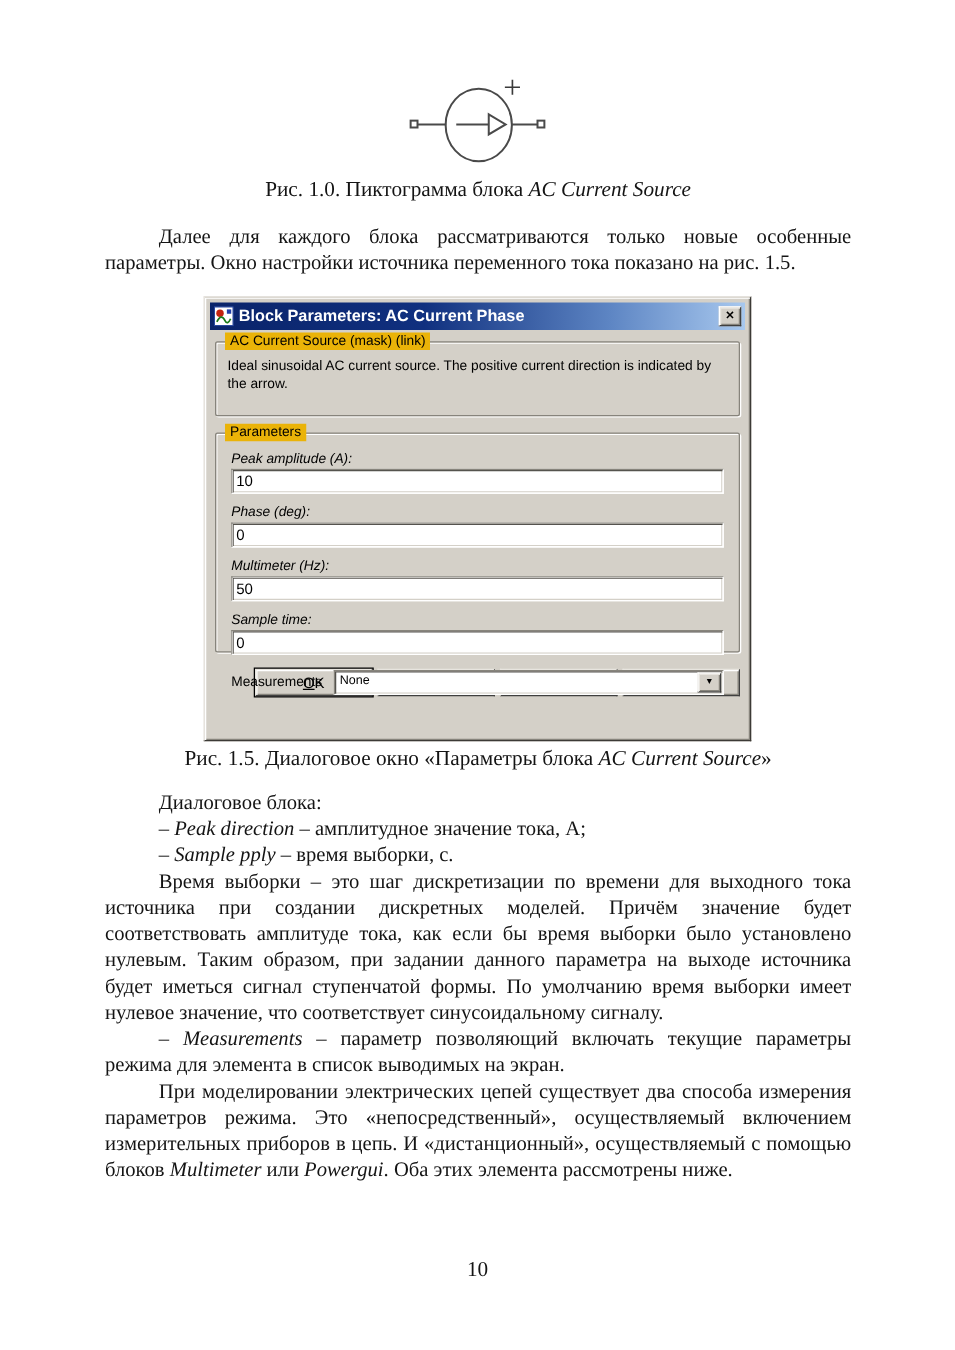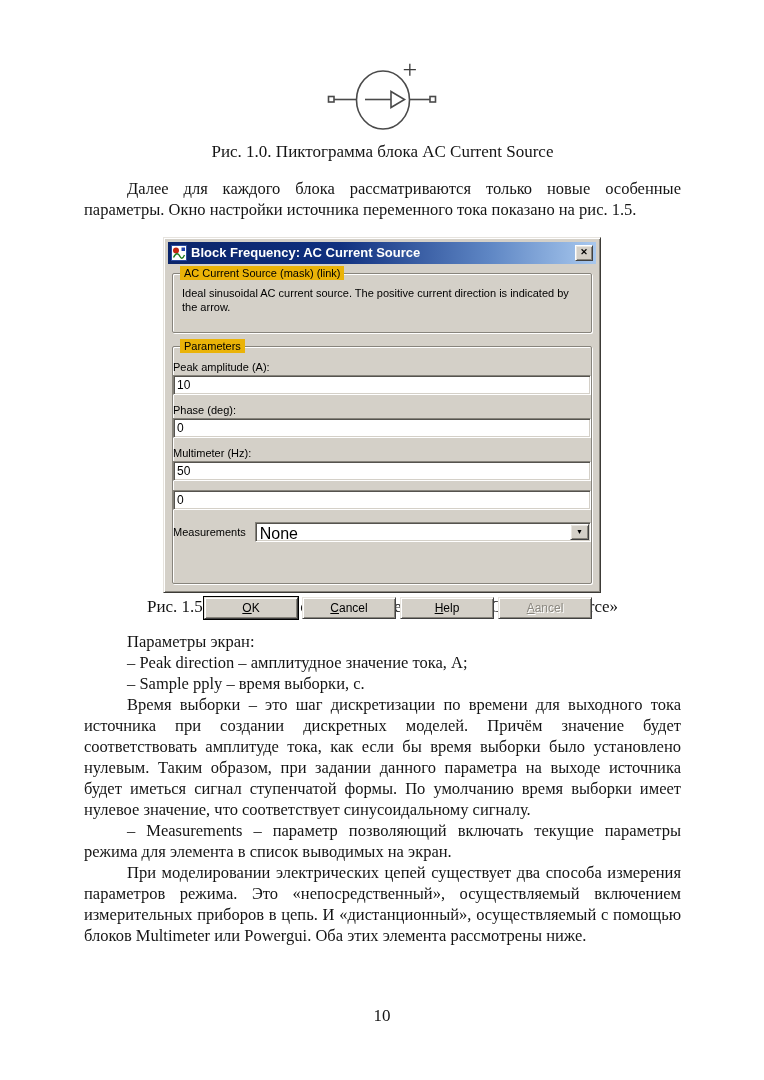--- a/index.html
+++ b/index.html
@@ -11,21 +11,21 @@
 
   
   .figure { margin-top:64px; display:flex; justify-content:center; }
   .fig-wrap { position:relative; width:112px; height:70px; }
   .plus {
     position:absolute; left:76px; top:-9px; font-size:26px; font-weight:400;
     color:#3a3a3a; font-family:"Liberation Serif", serif;
   }
 
   .caption { text-align:center; font-size:17px; margin-top:8px; }
-  .italic { }
+  .italic { font-style:italic; }
 
   .para { font-size:16.5px; line-height:21px; text-align:justify; text-indent:43px; }
   .p-intro { margin-top:16px; }
 
   
   .dialog-outer { margin:8px 0 0 79px; }
   .dialog {
     width:438px; height:356px; box-sizing:border-box;
     background:#d4d0c8; padding:3px;
     border:1px solid; border-color:#e6e3de #3c3a36 #3c3a36 #e6e3de;
@@ -54,40 +54,40 @@
     border:1px solid #87847c; border-radius:2px;
     box-shadow: inset 1px 1px 0 #fff, 1px 1px 0 #fff;
   }
   .group-title {
     position:absolute; top:-8px; left:7px; background:#eab308;
     padding:0 4px; font-size:11px; line-height:14px;
   }
   .mask-group { margin-top:9px; height:60px; box-sizing:border-box; padding:12px 9px 0; }
   .mask-desc { font-size:11px; line-height:14px; }
 
-  .params-group { margin-top:13px; height:238px; box-sizing:border-box; padding:0 0; }
+  .params-group { margin-top:13px; height:176px; box-sizing:border-box; padding:0 12px; }
   .field-row { margin-top:9px; }
   .field-row.first { margin-top:14px; }
-  .field-label { display:block; font-size:11px; margin-bottom:2px; }
+  .field-label { display:block; font-size:11px; margin-bottom:2px;font-style:italic; }
   .win-input {
     display:block; width:100%; height:20px; box-sizing:border-box;
     background:#fff; font-family:"Liberation Sans", sans-serif; font-size:12px;
     padding:1px 3px; margin:0;
     border:1px solid #87847c; border-right-color:#fff; border-bottom-color:#fff;
     box-shadow: inset 1px 1px 0 #55534e, inset -1px -1px 0 #d4d0c8;
     outline:none;
   }
   .meas-row { display:flex; align-items:center; margin-top:12px; }
   .meas-label { font-size:11px; margin-right:9px; white-space:nowrap; }
   .combo {
     flex:1; height:20px; box-sizing:border-box; background:#fff; display:flex;
     border:1px solid #87847c; border-right-color:#fff; border-bottom-color:#fff;
     box-shadow: inset 1px 1px 0 #55534e, inset -1px -1px 0 #d4d0c8;
   }
-  .combo-text { flex:1; font-size:16px; padding:2px 0 0 4px; }
+  .combo-text { flex:1; font-size:10px; padding:2px 0 0 4px; }
   .combo-btn {
     width:17px; margin:1px; background:#d4d0c8;
     border:1px solid; border-color:#fff #404040 #404040 #fff;
     box-shadow: inset 1px 1px 0 #e8e5df, inset -1px -1px 0 #87847c;
     display:flex; align-items:center; justify-content:center;
     font-size:7px; color:#000;
   }
   .btn-row { display:flex; justify-content:flex-end; gap:4px; margin:13px 5px 0; }
   .win-btn {
     width:94px; height:22px; box-sizing:border-box; background:#d4d0c8;
@@ -137,21 +137,21 @@
     <div class="dialog-outer">
       <div class="dialog">
 
         <div class="titlebar">
           <svg class="title-icon" viewBox="0 0 16 16">
             <rect x="0.5" y="0.5" width="15" height="15" fill="#ffffff" stroke="#2a4aa0"></rect>
             <circle cx="5" cy="5.5" r="3" fill="#c22410"></circle>
             <path d="M2.5 12.5 q3.5 -7 6.5 -1 q2 4 4.5 -1.5" stroke="#1a7a1a" stroke-width="1.4" fill="none"></path>
             <rect x="10.5" y="2.5" width="3.5" height="3.5" fill="#203faa"></rect>
           </svg>
-          <span class="title-text">Block Frequency: AC Current Source</span>
+          <span class="title-text">Block Parameters: AC Current Phase</span>
           <span class="close-btn">
             <span>✕</span>
           </span>
         </div>
 
         <div class="group mask-group">
           <span class="group-title">AC Current Source (mask) (link)</span>
           <div class="mask-desc">Ideal sinusoidal AC current source. The positive current direction is indicated by the arrow.</div>
         </div>
 
@@ -167,20 +167,21 @@
             <label class="field-label">Phase (deg):</label>
             <input class="win-input" type="text" value="0" style="">
           </div>
 
           <div class="field-row">
             <label class="field-label">Multimeter (Hz):</label>
             <input class="win-input" type="text" value="50" style="">
           </div>
 
           <div class="field-row">
+            <label class="field-label">Sample time:</label>
             <input class="win-input" type="text" value="0" style="">
           </div>
 
           <div class="meas-row">
             <span class="meas-label">Measurements</span>
             <div class="combo">
               <span class="combo-text">None</span>
               <span class="combo-btn">
                 <span>▼</span>
               </span>
@@ -201,21 +202,21 @@
           <button class="win-btn disabled">
               <span><span class="u">A</span><span>ancel</span></span>
             </button>
         </div>
 
       </div>
     </div>
     <div class="caption caption15"><span>Рис. 1.5. Диалоговое окно «Параметры блока </span><span class="italic">AC Current Source</span><span>»</span></div>
 
     <div class="bodytext">
-      <p class="para">Параметры экран:</p>
+      <p class="para">Диалоговое блока:</p>
       <p class="para"><span>– </span><span class="italic">Peak direction</span><span> – амплитудное значение тока, А;</span></p>
       <p class="para"><span>– </span><span class="italic">Sample pply</span><span> – время выборки, с.</span></p>
       <p class="para">Время выборки – это шаг дискретизации по времени для выходного тока источника при создании дискретных моделей. Причём значение будет соответствовать амплитуде тока, как если бы время выборки было установлено нулевым. Таким образом, при задании данного параметра на выходе источника будет иметься сигнал ступенчатой формы. По умолчанию время выборки имеет нулевое значение, что соответствует синусоидальному сигналу.</p>
       <p class="para"><span>– </span><span class="italic">Measurements</span><span> – параметр позволяющий включать текущие параметры режима для элемента в список выводимых на экран.</span></p>
       <p class="para"><span>При моделировании электрических цепей существует два способа измерения параметров режима. Это «непосредственный», осуществляемый включением измерительных приборов в цепь. И «дистанционный», осуществляемый с помощью блоков </span><span class="italic">Multimeter</span><span> или </span><span class="italic">Powergui</span><span>. Оба этих элемента рассмотрены ниже.</span></p>
     </div>
 
   </div>
 
   <div class="pagenum">10</div>

